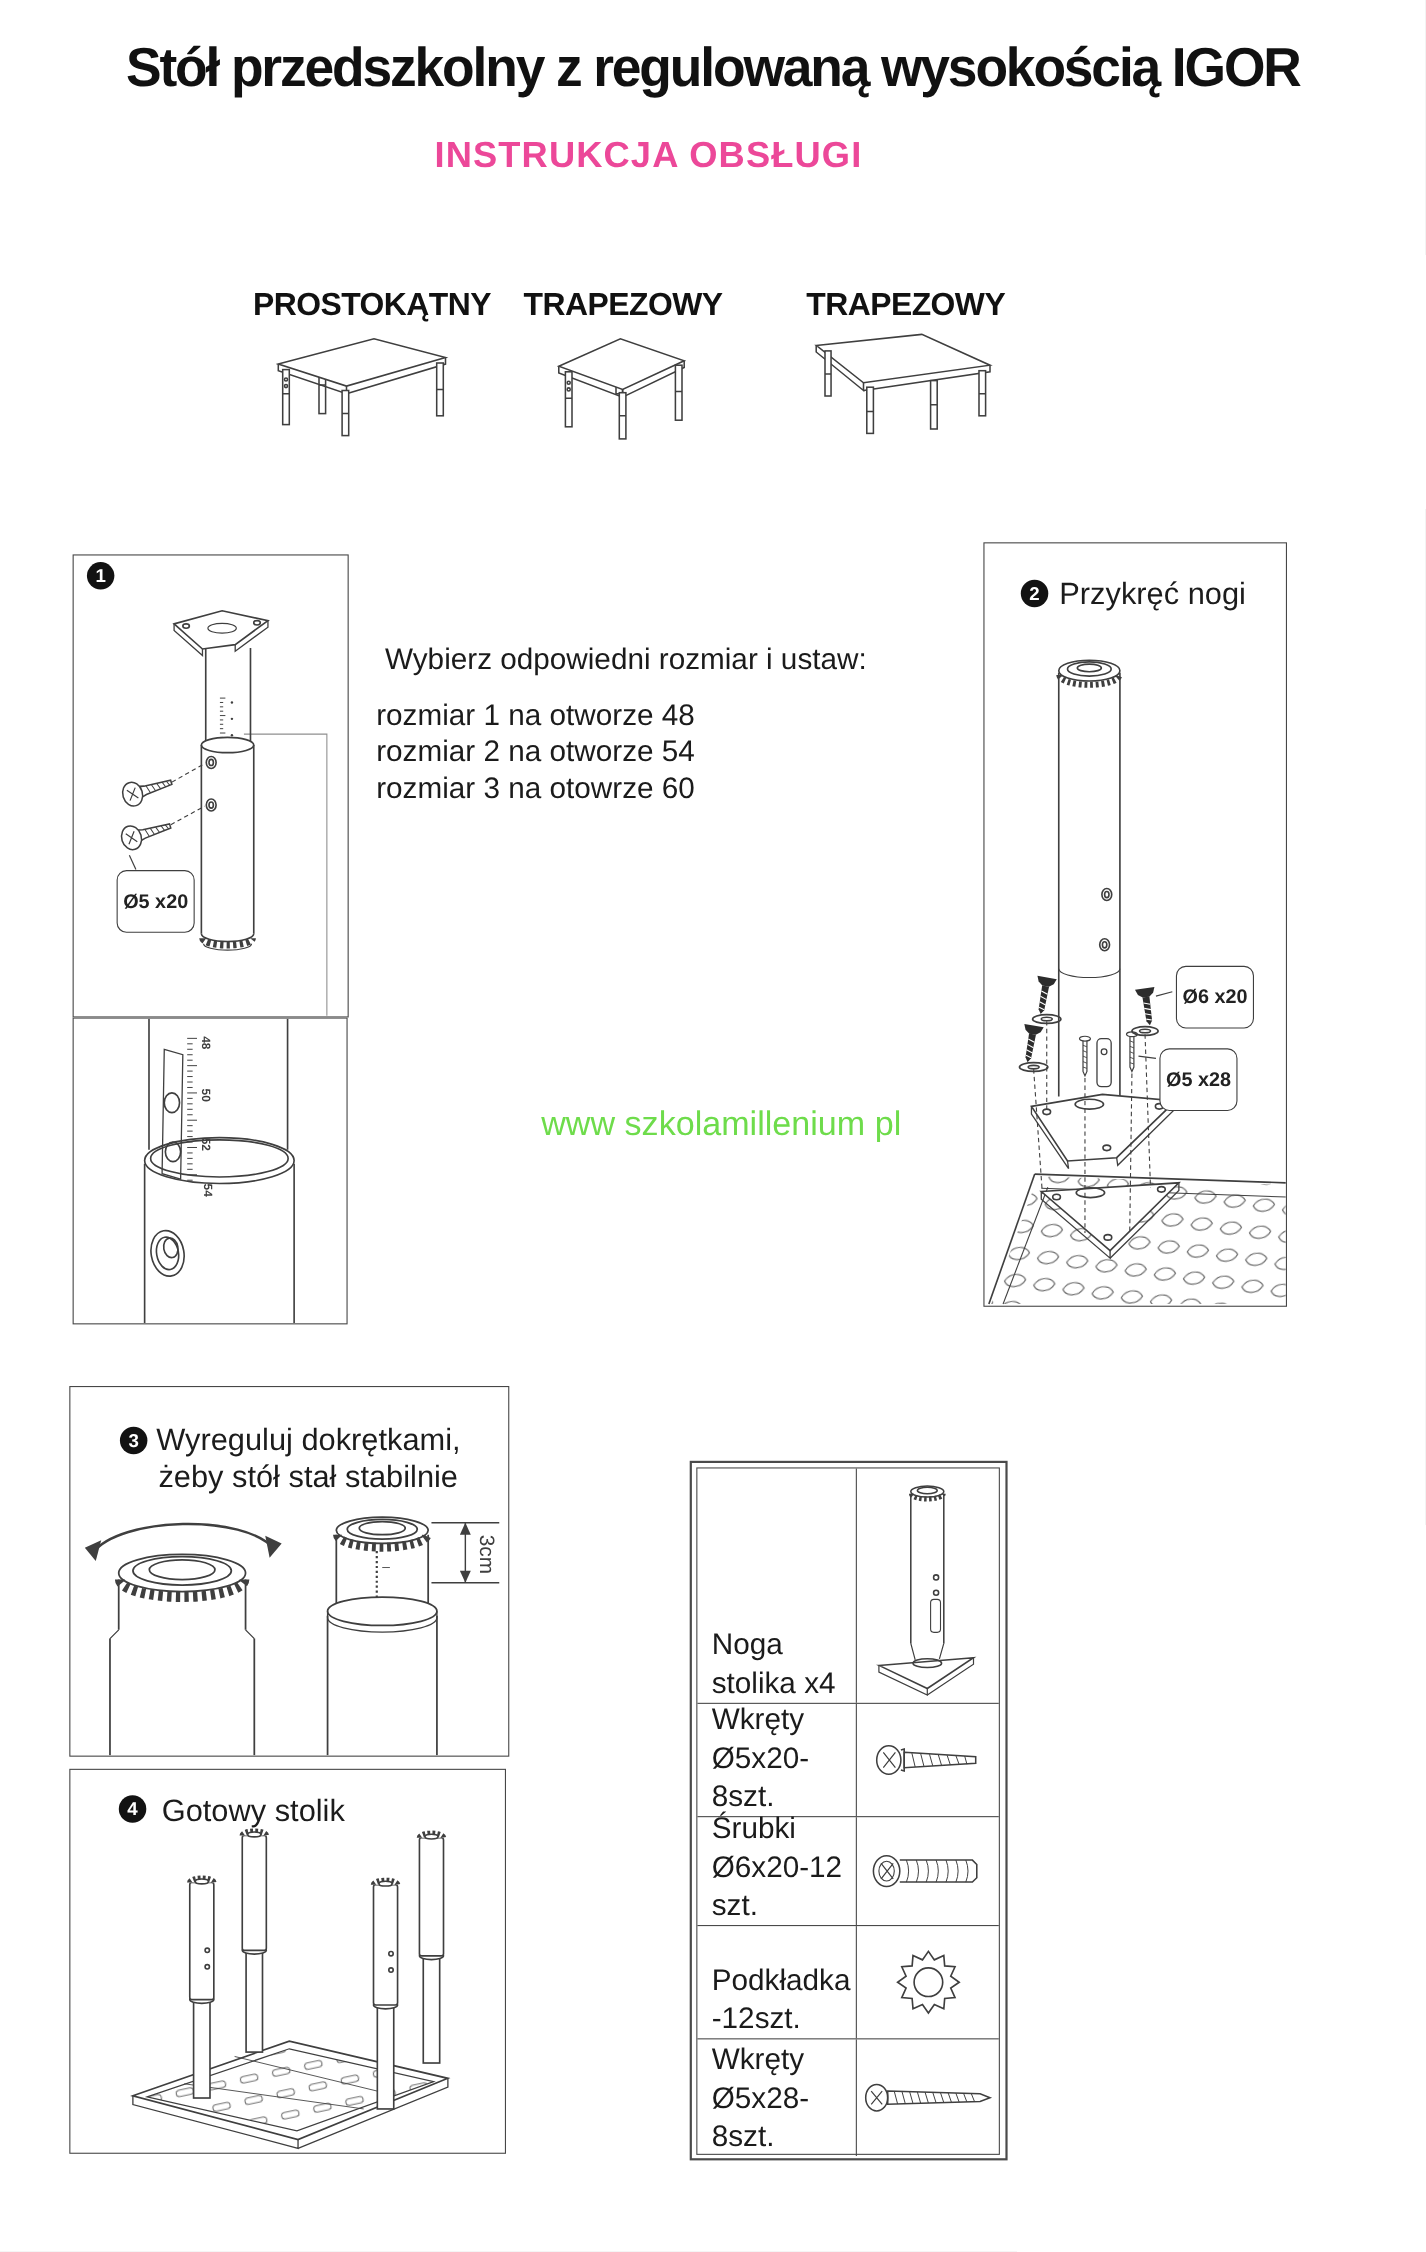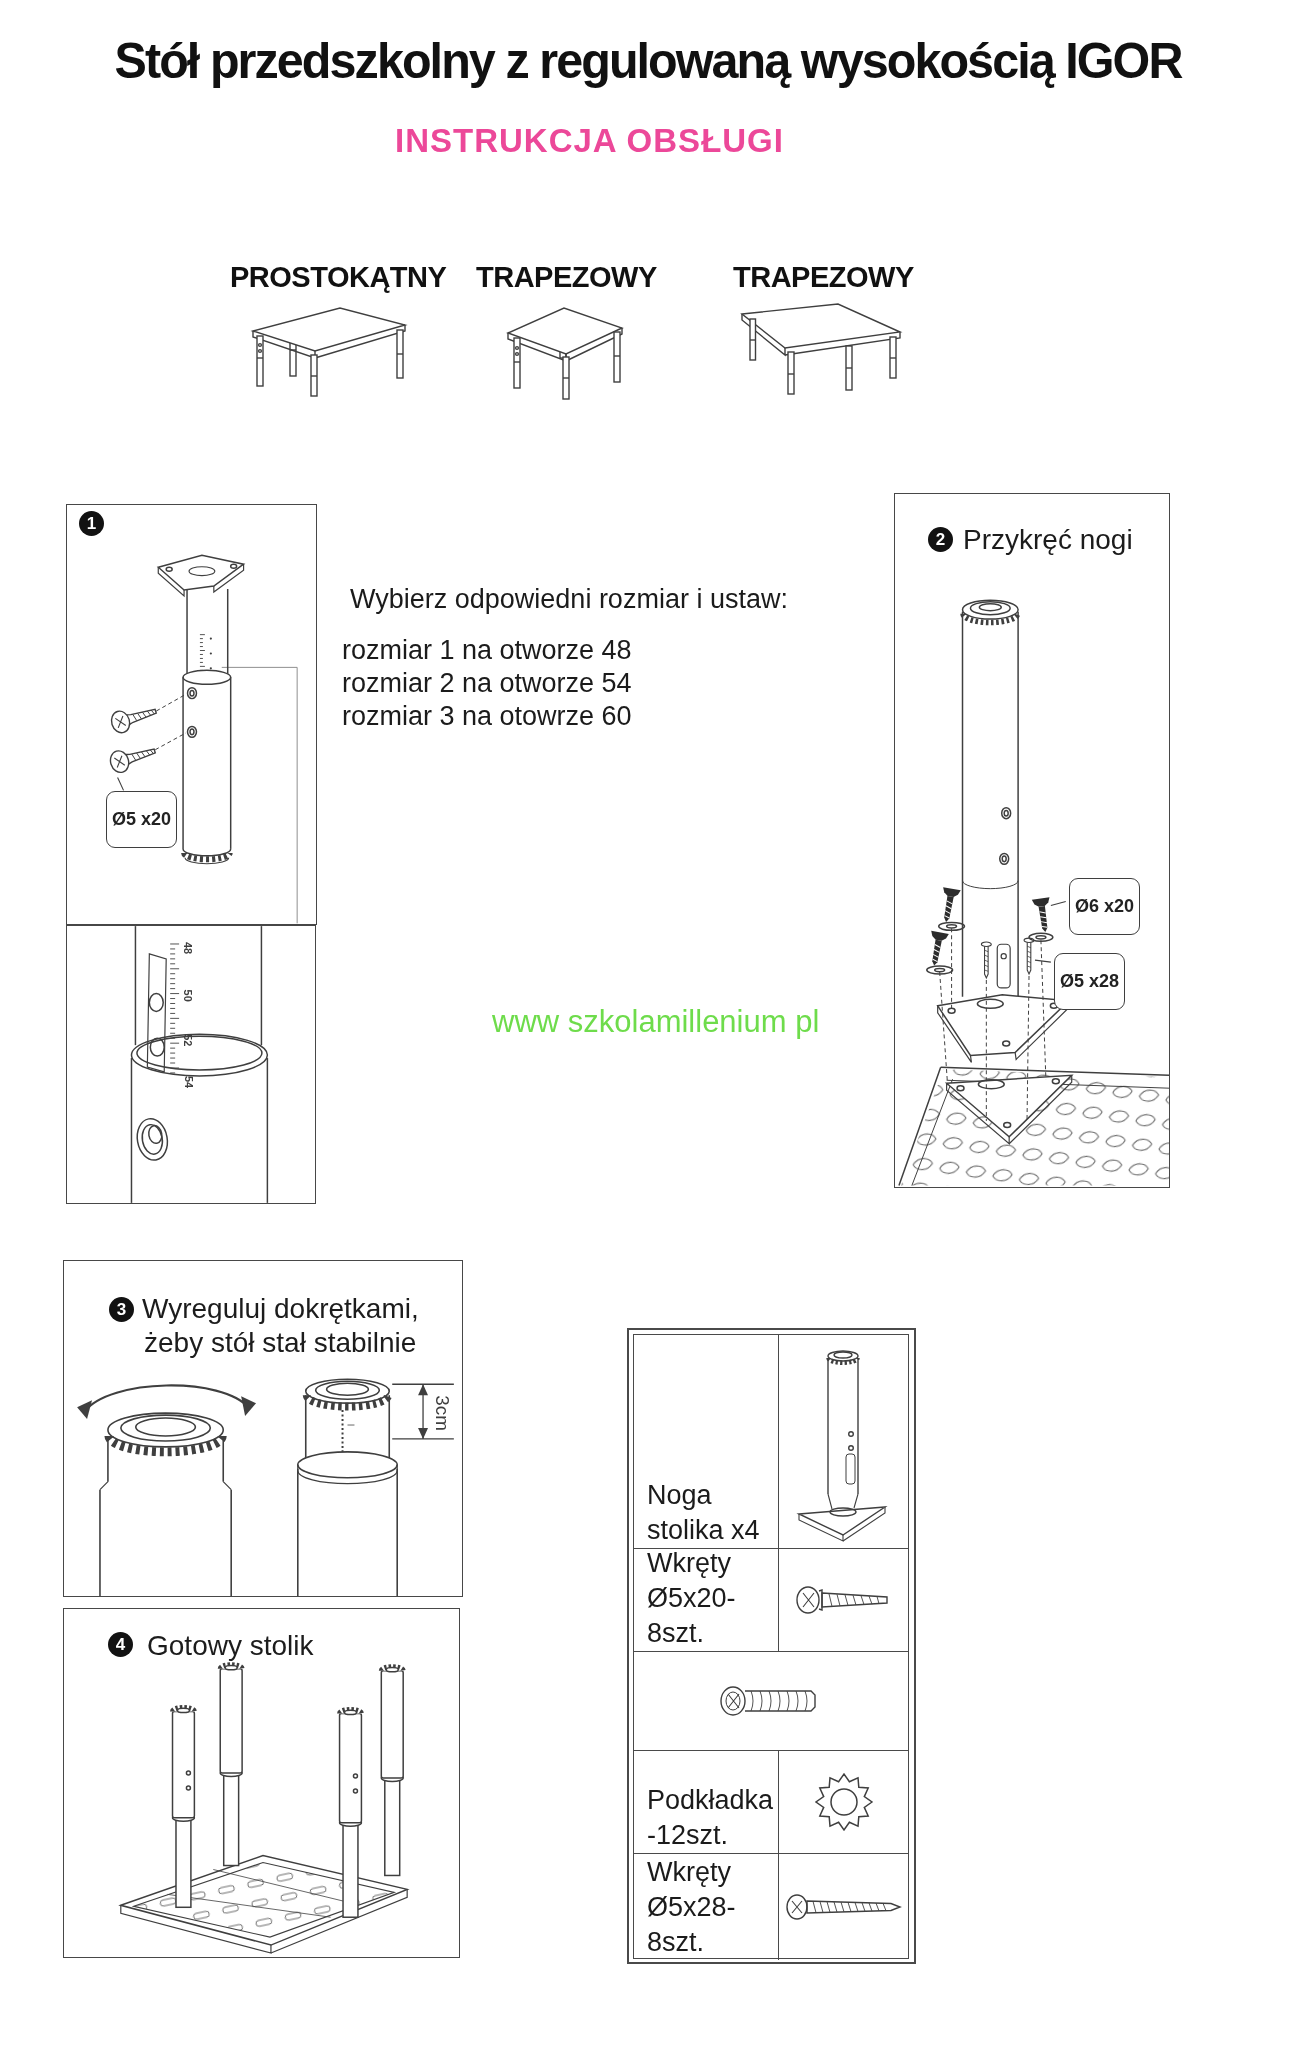--- a/index.html
+++ b/index.html
@@ -433,20 +433,24 @@
               <path d="M12,19 L23,33 M12,33 L23,19" stroke-width="1.1"></path>
               <path d="M28,17 L31,16 L31,36 L28,35"></path>
               <path d="M31,19 L96,23 L96,29 L31,33 Z"></path>
               <path d="M38,19.8 L41,32.4 M46,20.3 L49,31.9 M54,20.8 L57,31.4 M62,21.2 L65,31 M70,21.6 L73,30.6 M78,22 L81,30.2 M86,22.4 L88,29.8" stroke-width="0.9"></path>
             </g>
           </svg>
         </div>
       </div>
 
       <div class="prow" style="height:99px">
+        <div class="pname">
+          <div>Śrubki</div>
+          <div class="l2">Ø6x20-12 szt.</div>
+        </div>
         <div class="picon">
           <svg width="108" height="52" viewBox="0 0 108 52">
             <g stroke="#3f3f3f" fill="none" stroke-width="1.4">
               <ellipse cx="16" cy="26" rx="12" ry="14"></ellipse>
               <ellipse cx="16" cy="26" rx="7" ry="9" stroke-width="1"></ellipse>
               <path d="M11,19 L22,33 M11,33 L22,19" stroke-width="1.1"></path>
               <path d="M28,16 L94,16 L98,20 L98,32 L94,36 L28,36"></path>
               <path d="M34,16 q4,10 0,20 M43,16 q4,10 0,20 M52,16 q4,10 0,20 M61,16 q4,10 0,20 M70,16 q4,10 0,20 M79,16 q4,10 0,20 M88,16 q4,10 0,20" stroke-width="0.9"></path>
             </g>
           </svg>

